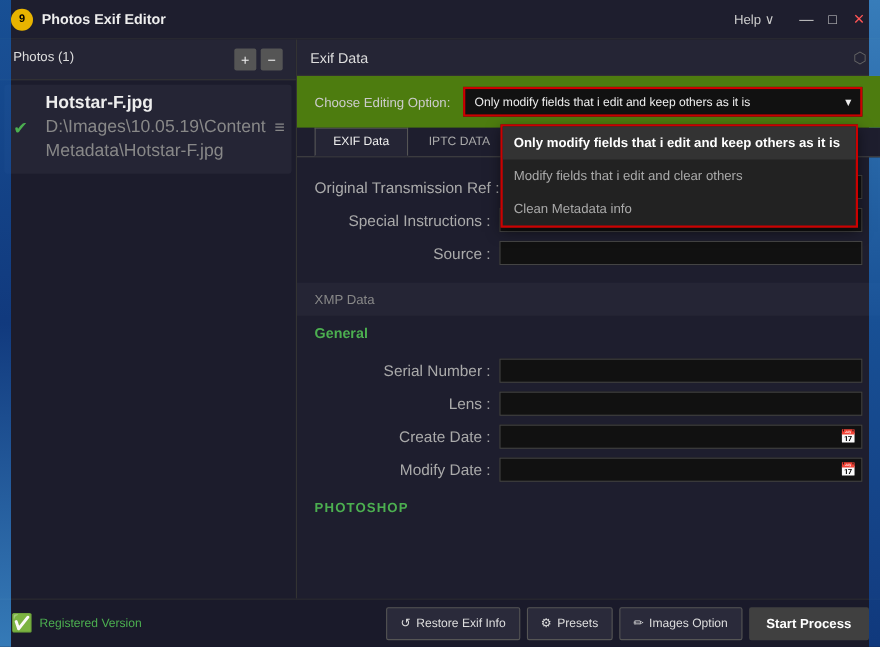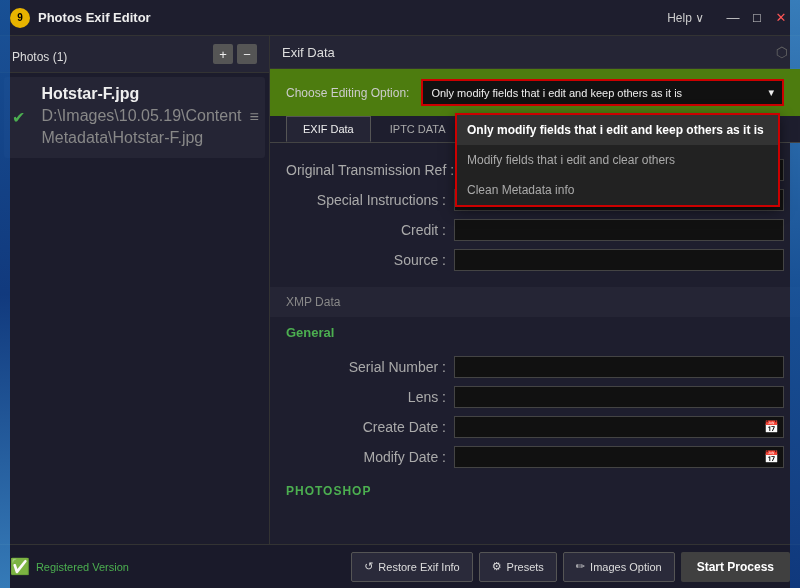--- a/index.html
+++ b/index.html
@@ -68,21 +68,21 @@
       width: 270px;
       background: #1c1c2c;
       border-right: 1px solid #333;
       display: flex;
       flex-direction: column;
     }
     .panel-header {
       background: #252535;
       padding: 8px 12px;
       display: flex;
-      align-items: flex-end;
+      align-items: flex-start;
       justify-content: space-between;
       border-bottom: 1px solid #333;
     }
     .panel-header-title {
       color: #ddd;
       font-size: 12px;
     }
     .header-btns {
       display: flex; gap: 4px;
     }
@@ -472,24 +472,20 @@
     </div>
 
     <div class="content-area">
       <div class="form-section">
         <div class="form-row">
           <label class="form-label">Original Transmission Ref :</label>
           <input class="form-input" type="text" value="" style="">
         </div>
         <div class="form-row">
           <label class="form-label">Special Instructions :</label>
-          <input class="form-input" type="text" value="" style="">
-        </div>
-        <div class="form-row">
-          <label class="form-label">Credit :</label>
           <input class="form-input" type="text" value="" style="">
         </div>
         <div class="form-row">
           <label class="form-label">Source :</label>
           <input class="form-input" type="text" value="" style="">
         </div>
       </div>
 
       <div class="section-header">
         <span>XMP Data</span>

